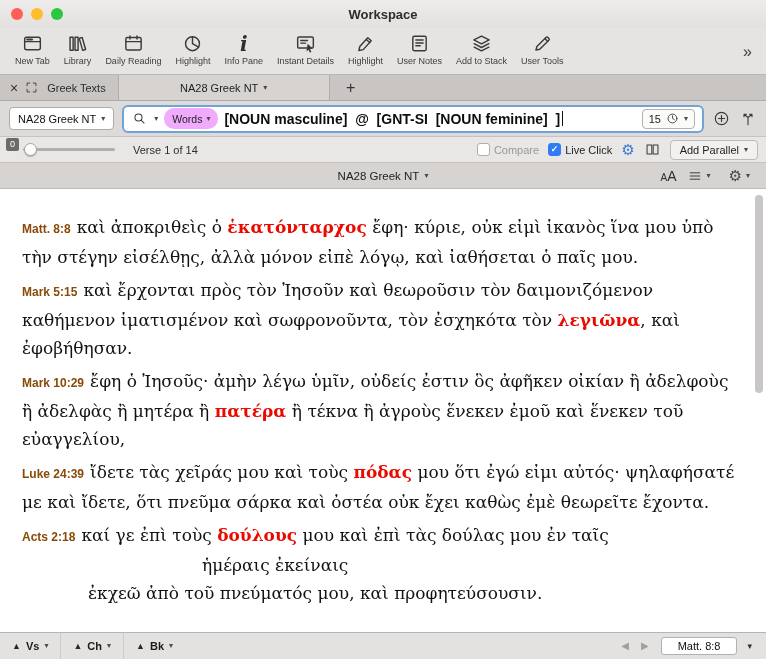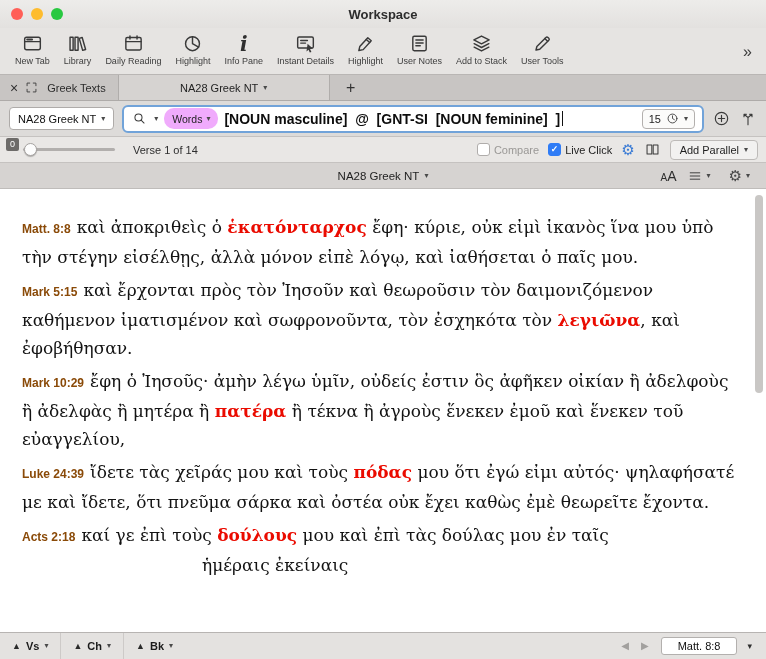--- a/index.html
+++ b/index.html
@@ -343,21 +343,21 @@
       <span class="caret">▾</span>
     </div>
   </div>
 
   <div class="content">
     <div>
         <div class="verse"><span class="ref">Matt. 8:8</span><span class="seg">καὶ ἀποκριθεὶς ὁ </span><span class="seg hit">ἑκατόνταρχος</span><span class="seg"> ἔφη· κύριε, οὐκ εἰμὶ ἱκανὸς ἵνα μου ὑπὸ τὴν στέγην εἰσέλθῃς, ἀλλὰ μόνον εἰπὲ λόγῳ, καὶ ἰαθήσεται ὁ παῖς μου.</span></div>
         <div class="verse"><span class="ref">Mark 5:15</span><span class="seg">καὶ ἔρχονται πρὸς τὸν Ἰησοῦν καὶ θεωροῦσιν τὸν δαιμονιζόμενον καθήμενον ἱματισμένον καὶ σωφρονοῦντα, τὸν ἐσχηκότα τὸν </span><span class="seg hit">λεγιῶνα</span><span class="seg">, καὶ ἐφοβήθησαν.</span></div>
         <div class="verse"><span class="ref">Mark 10:29</span><span class="seg">ἔφη ὁ Ἰησοῦς· ἀμὴν λέγω ὑμῖν, οὐδείς ἐστιν ὃς ἀφῆκεν οἰκίαν ἢ ἀδελφοὺς ἢ ἀδελφὰς ἢ μητέρα ἢ </span><span class="seg hit">πατέρα</span><span class="seg"> ἢ τέκνα ἢ ἀγροὺς ἕνεκεν ἐμοῦ καὶ ἕνεκεν τοῦ εὐαγγελίου,</span></div>
         <div class="verse"><span class="ref">Luke 24:39</span><span class="seg">ἴδετε τὰς χεῖράς μου καὶ τοὺς </span><span class="seg hit">πόδας</span><span class="seg"> μου ὅτι ἐγώ εἰμι αὐτός· ψηλαφήσατέ με καὶ ἴδετε, ὅτι πνεῦμα σάρκα καὶ ὀστέα οὐκ ἔχει καθὼς ἐμὲ θεωρεῖτε ἔχοντα.</span></div>
-        <div class="verse italic"><span class="ref">Acts 2:18</span><span class="seg">καί γε ἐπὶ τοὺς </span><span class="seg hit">δούλους</span><span class="seg"> μου καὶ ἐπὶ τὰς δούλας μου ἐν ταῖς</span><br><span class="seg" style="padding-left: 180px;">ἡμέραις ἐκείναις</span><br></div>
+        <div class="verse italic"><span class="ref">Acts 2:18</span><span class="seg">καί γε ἐπὶ τοὺς </span><span class="seg hit">δούλους</span><span class="seg"> μου καὶ ἐπὶ τὰς δούλας μου ἐν ταῖς</span><br><span class="seg" style="padding-left: 180px;">ἡμέραις ἐκείναις</span><br><span class="seg" style="padding-left: 66px;">ἐκχεῶ ἀπὸ τοῦ πνεύματός μου, καὶ προφητεύσουσιν.</span></div>
       </div>
     <div class="scrollbar">
       <div class="sb-thumb"></div>
     </div>
   </div>
 
   <div class="bottombar">
     <div class="navgrp">
       <span class="tri">▲</span>
       <span class="navlabel">Vs</span>

